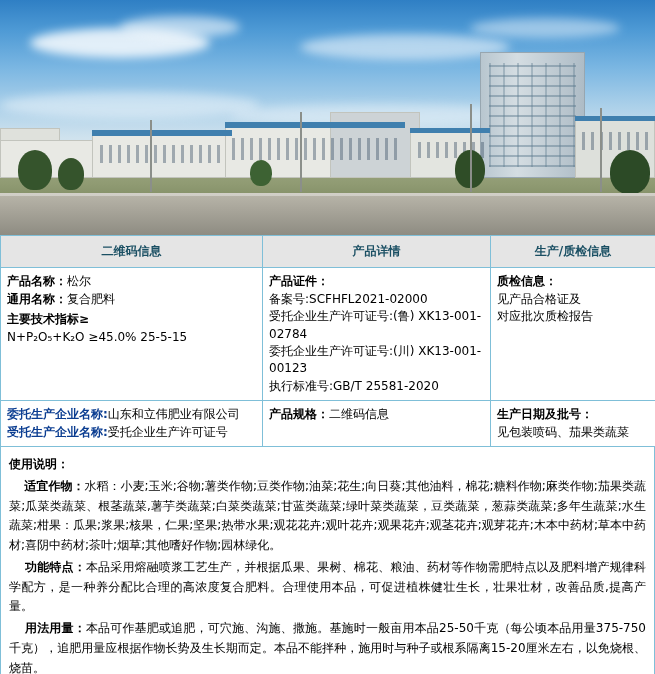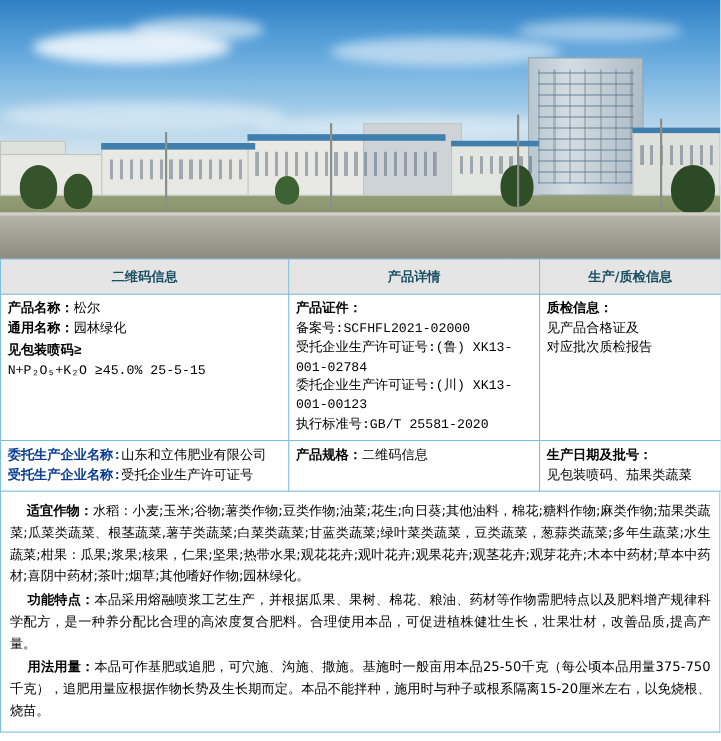--- a/index.html
+++ b/index.html
@@ -141,21 +141,20 @@
   .hdr {
     background: #e5e5e5;
     text-align: center;
     font-weight: bold;
     color: #1a4f63;
     font-size: 13.5px;
     padding: 7px 6px !important;
   }
   .cell {
     background: #ffffff;
-    font-family: Liberation Mono, monospace;
   }
   .lbl { font-weight: bold; }
   .bluetxt { color: #0b3d91; margin-top: 40px; }
   .sp { height: 3px; }
 
   
   .usage {
     width: 655px;
     box-sizing: border-box;
     padding: 8px 8px 6px 8px;
@@ -236,24 +235,24 @@
         <td class="hdr">产品详情</td>
         <td class="hdr">生产/质检信息</td>
       </tr>
 
       <tr>
         <td class="cell">
           <div>
             <span class="lbl">产品名称：</span><span>松尔</span>
           </div>
           <div>
-            <span class="lbl">通用名称：</span><span>园林绿化</span>
+            <span class="lbl">通用名称：</span><span>复合肥料</span>
           </div>
           <div class="sp"></div>
-          <div class="lbl">见包装喷码≥</div>
+          <div class="lbl">主要技术指标≥</div>
           <div>N+P₂O₅+K₂O ≥45.0%  25-5-15</div>
         </td>
 
         <td class="cell" rowspan="1">
           <div class="lbl">产品证件：</div>
           <div>备案号:SCFHFL2021-02000</div>
           <div>受托企业生产许可证号:(鲁) XK13-001-02784</div>
           <div>委托企业生产许可证号:(川) XK13-001-00123</div>
           <div>执行标准号:GB/T 25581-2020</div>
         </td>
@@ -281,20 +280,21 @@
         </td>
         <td class="cell">
           <div class="lbl">生产日期及批号：</div>
           <div>见包装喷码、茄果类蔬菜</div>
         </td>
       </tr>
     </tbody>
   </table>
 
   <div class="usage">
+    <div class="usage-title">使用说明：</div>
 
     <p>
       &nbsp;&nbsp;&nbsp;&nbsp;<span class="bold">适宜作物：</span><span>水稻：小麦;玉米;谷物;薯类作物;豆类作物;油菜;花生;向日葵;其他油料，棉花;糖料作物;麻类作物;茄果类蔬菜;瓜菜类蔬菜、根茎蔬菜,薯芋类蔬菜;白菜类蔬菜;甘蓝类蔬菜;绿叶菜类蔬菜，豆类蔬菜，葱蒜类蔬菜;多年生蔬菜;水生蔬菜;柑果：瓜果;浆果;核果，仁果;坚果;热带水果;观花花卉;观叶花卉;观果花卉;观茎花卉;观芽花卉;木本中药材;草本中药材;喜阴中药材;茶叶;烟草;其他嗜好作物;园林绿化。</span>
     </p>
 
     <p>
       &nbsp;&nbsp;&nbsp;&nbsp;<span class="bold">功能特点：</span><span>本品采用熔融喷浆工艺生产，并根据瓜果、果树、棉花、粮油、药材等作物需肥特点以及肥料增产规律科学配方，是一种养分配比合理的高浓度复合肥料。合理使用本品，可促进植株健壮生长，壮果壮材，改善品质,提高产量。</span>
     </p>
 
     <p>

